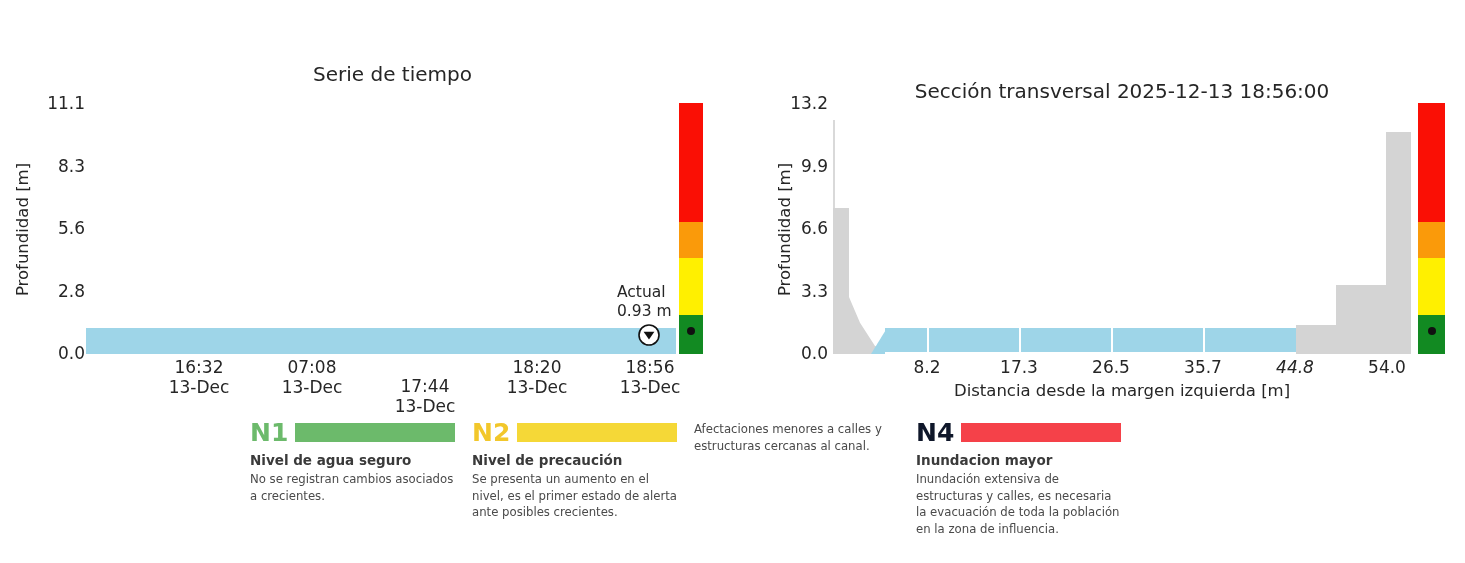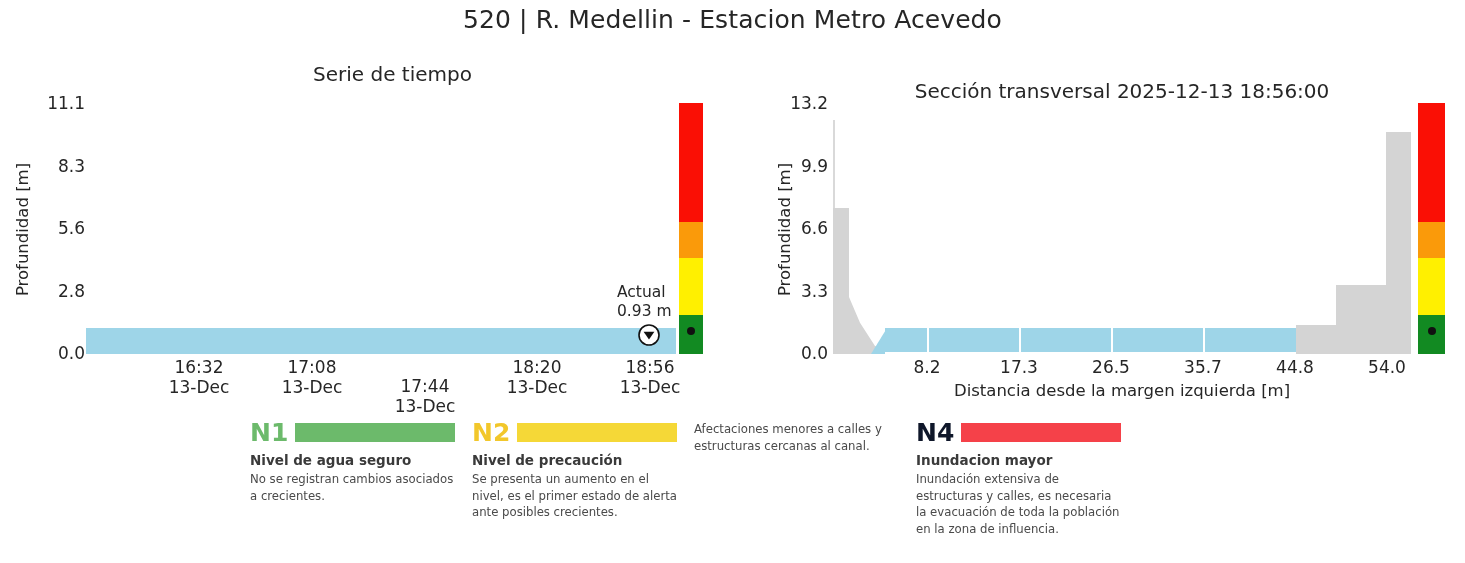--- a/index.html
+++ b/index.html
@@ -146,21 +146,20 @@
     color: #4a4a4a;
     margin-top: 3px;
     line-height: 1.42;
   }
 </style>
 </head>
 <body>
 
 <div class="page">
 
-  <div id="main-title">520 | R. Medellin - Estacion Metro Acevedo</div>
 
   <div class="panel">
 
     <div class="panel-title" style="left:140px; top:62px; width:505px;">Serie de tiempo</div>
 
     <div class="ylabel" style="left:-78px; top:220px; width:200px;">Profundidad [m]</div>
 
     <div class="ytick" style="left:5px; top:353px; width:80px;">0.0</div>
     <div class="ytick" style="left:5px; top:290.5px; width:80px;">2.8</div>
     <div class="ytick" style="left:5px; top:228px; width:80px;">5.6</div>
@@ -169,21 +168,21 @@
 
     <div class="plotarea" style="left:86px; top:103px; width:590px; height:251px;">
       <div class="water" style="left:0px; top:225px; width:590px; height:26px;"></div>
     </div>
 
     <div class="xtick" style="left:199px; top:358px;">
       <span>16:32</span>
       <span>13-Dec</span>
     </div>
     <div class="xtick" style="left:312px; top:358px;">
-      <span>17:08</span>
+      <span>07:08</span>
       <span>13-Dec</span>
     </div>
     <div class="xtick" style="left:425px; top:377px;">
       <span>17:44</span>
       <span>13-Dec</span>
     </div>
     <div class="xtick" style="left:537px; top:358px;">
       <span>18:20</span>
       <span>13-Dec</span>
     </div>
@@ -259,21 +258,21 @@
       </div>
     <div class="xtick" style="left:1019px; top:358px;">
         <span>17.3</span>
       </div>
     <div class="xtick" style="left:1111px; top:358px;">
         <span>26.5</span>
       </div>
     <div class="xtick" style="left:1203px; top:358px;">
         <span>35.7</span>
       </div>
-    <div class="xtick" style="left:1295px; top:358px;">
+    <div class="xtick" style="left:1295px; top:358px;font-style:italic;">
         <span>44.8</span>
       </div>
     <div class="xtick" style="left:1387px; top:358px;">
         <span>54.0</span>
       </div>
 
     <div class="xlabel" style="left:833px; top:381px; width:578px;">Distancia desde la margen izquierda [m]</div>
 
     <div class="colorbar" style="left:1418px; top:103px; width:27px; height:251px;">
       <div class="cb-seg" style="top:0px; height:119px; background:#fa0f05;"></div>

